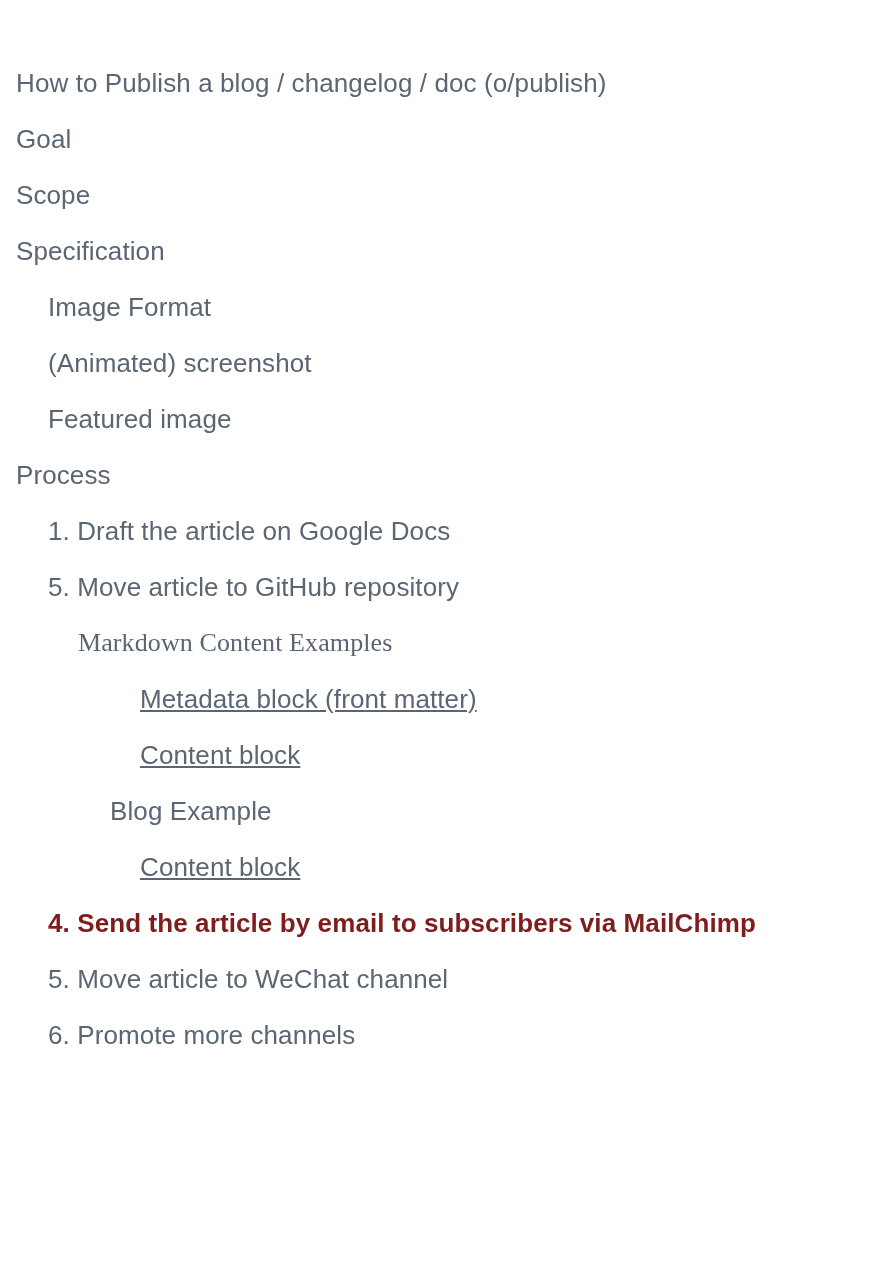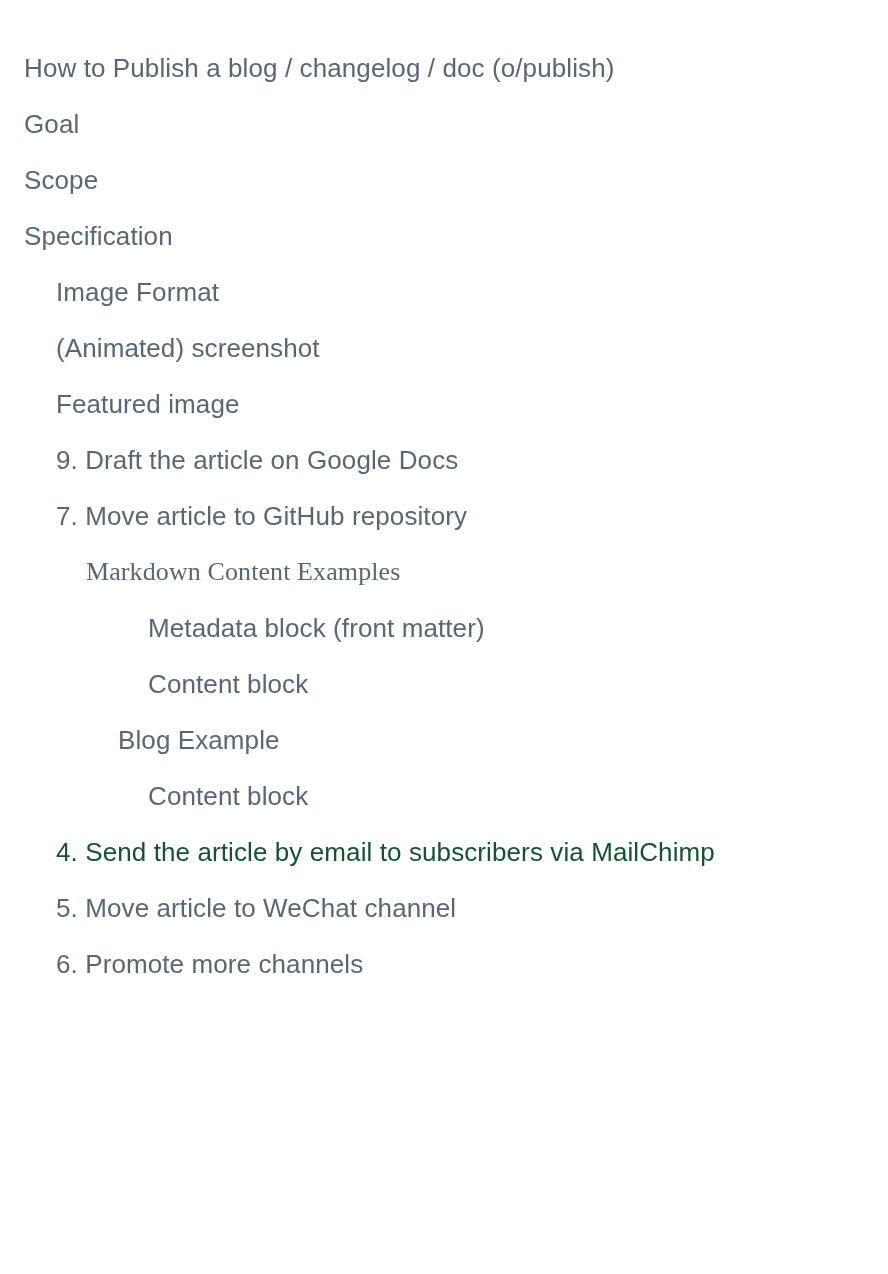--- a/index.html
+++ b/index.html
@@ -7,55 +7,58 @@
     padding: 0;
     background: #ffffff;
   }
   body {
     width: 888px;
     height: 1274px;
     font-family: "Liberation Sans", sans-serif;
     -webkit-font-smoothing: antialiased;
   }
   #toc {
-    padding: 40px 0 0 8px;
+    padding: 40px 0 0 0;
     box-sizing: border-box;
+    margin-top: 15px;
   }
   .toc-item {
     display: block;
     font-size: 26px;
     line-height: 56px;
     color: #5b6675;
     white-space: nowrap;
     text-decoration: none;
     letter-spacing: 0.1px;
   }
   .toc-item.lvl-0 { padding-left: 16px; }
   .toc-item.lvl-1 { padding-left: 48px; }
   .toc-item.lvl-2 { padding-left: 48px; }
   .toc-item.lvl-3 { padding-left: 78px; font-family: Liberation Serif, serif; }
   .toc-item.lvl-4 { padding-left: 110px; }
-  .toc-item.lvl-5 { padding-left: 140px; }
+  .toc-item.lvl-5 { padding-left: 140px; text-decoration: underline; }
   .toc-item.active {
-    color: #14532d;
+    color: #7f1d1d;
+    font-weight: bold;
   }
 </style>
 </head>
 <body>
 
 <div id="toc">
     <a class="toc-item lvl-0" href="#">How to Publish a blog / changelog / doc (o/publish)</a>
     <a class="toc-item lvl-0" href="#">Goal</a>
     <a class="toc-item lvl-0" href="#">Scope</a>
     <a class="toc-item lvl-0" href="#">Specification</a>
     <a class="toc-item lvl-1" href="#">Image Format</a>
     <a class="toc-item lvl-1" href="#">(Animated) screenshot</a>
     <a class="toc-item lvl-1" href="#">Featured image</a>
-    <a class="toc-item lvl-2" href="#">9. Draft the article on Google Docs</a>
-    <a class="toc-item lvl-2" href="#">7. Move article to GitHub repository</a>
+    <a class="toc-item lvl-0" href="#">Process</a>
+    <a class="toc-item lvl-2" href="#">1. Draft the article on Google Docs</a>
+    <a class="toc-item lvl-2" href="#">5. Move article to GitHub repository</a>
     <a class="toc-item lvl-3" href="#">Markdown Content Examples</a>
     <a class="toc-item lvl-5" href="#">Metadata block (front matter)</a>
     <a class="toc-item lvl-5" href="#">Content block</a>
     <a class="toc-item lvl-4" href="#">Blog Example</a>
     <a class="toc-item lvl-5" href="#">Content block</a>
     <a class="toc-item lvl-2 active" href="#">4. Send the article by email to subscribers via MailChimp</a>
     <a class="toc-item lvl-2" href="#">5. Move article to WeChat channel</a>
     <a class="toc-item lvl-2" href="#">6. Promote more channels</a>
   </div>
 

